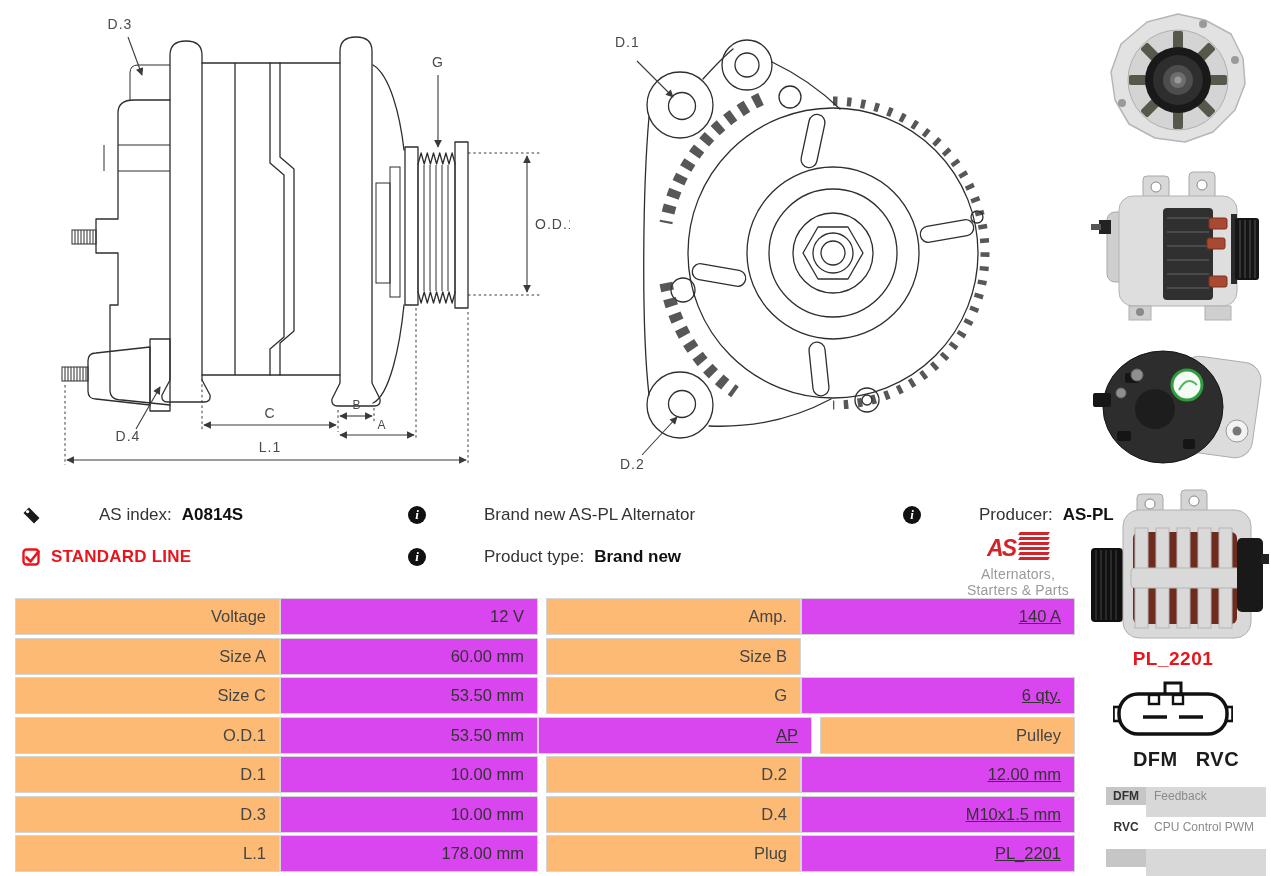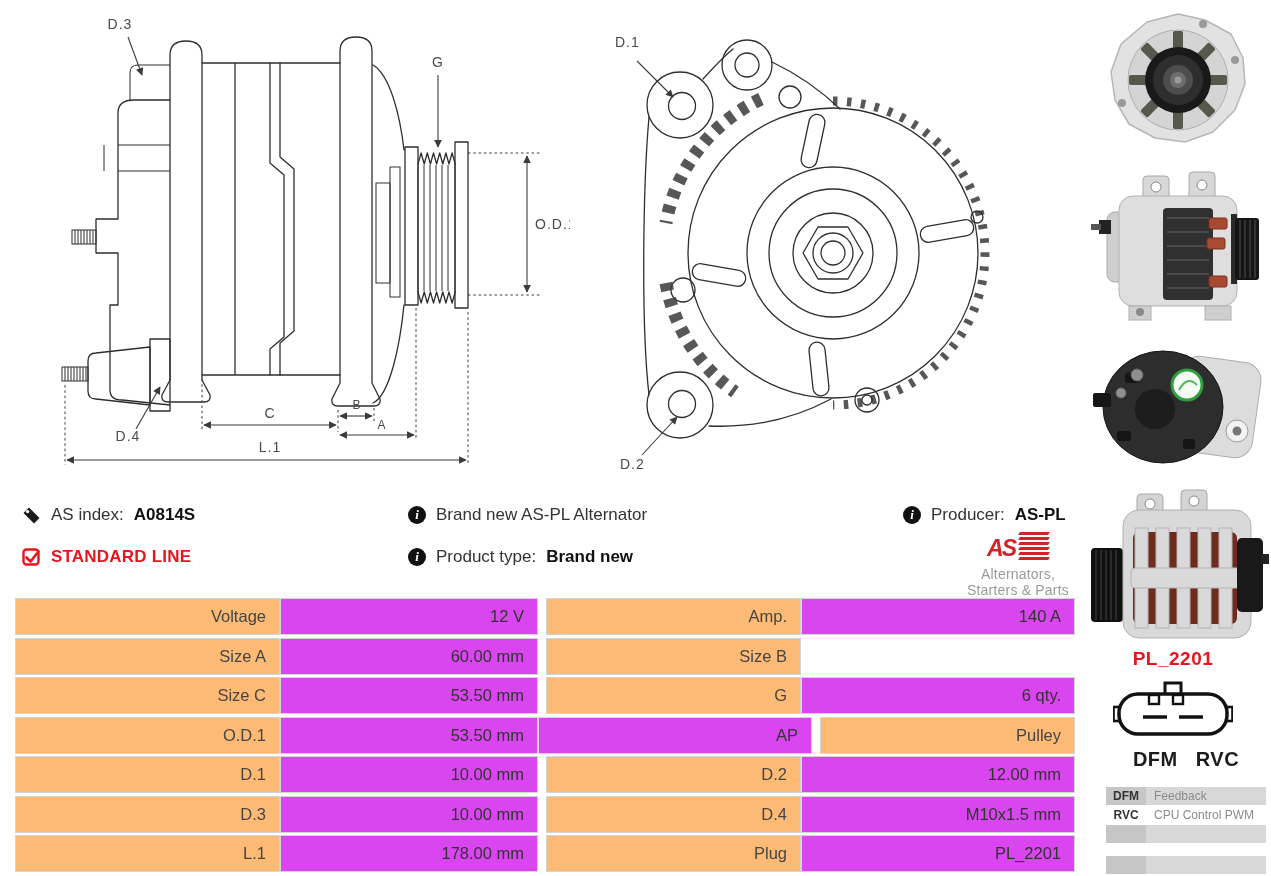--- a/index.html
+++ b/index.html
@@ -2,21 +2,21 @@
 <html><head>
 <meta charset="utf-8">
 <style>
   html,body{margin:0;padding:0;background:#fff;}
   .page{position:relative;width:1271px;height:876px;background:#ffffff;
         font-family:"Liberation Sans",sans-serif;overflow:hidden;}
   .abs{position:absolute;}
 
   
   .info-item{display:flex;align-items:center;gap:10px;font-size:17px;color:#333;white-space:nowrap;}
-  .lbl{color:#333;}
+  .lbl{color:#333;margin-left:48px;}
   .bold{font-weight:bold;color:#111;}
   .redtxt{color:#e8151d;font-weight:bold;letter-spacing:.2px;}
   .iicon{width:18px;height:18px;border-radius:50%;background:#111;color:#fff;
          font:italic bold 13px/18px "Liberation Serif",serif;text-align:center;flex:0 0 18px;}
 
   
   .aslogo{width:120px;text-align:center;}
   .aslogo .row1{display:flex;align-items:flex-end;justify-content:center;gap:4px;}
   .aslogo .as{font-style:italic;font-weight:bold;font-size:23px;line-height:30px;color:#d2232a;letter-spacing:-2px;}
   .aslogo .stripes{display:flex;flex-direction:column;gap:2px;margin-bottom:3px;}
@@ -24,30 +24,30 @@
   .aslogo .tag{font-size:14px;color:#9a9a9a;margin-top:3px;letter-spacing:.2px;}
 
   
   .spec{left:15px;top:598px;}
   .srow{display:flex;margin-bottom:2.5px;}
   .cell{height:35px;line-height:35px;font-size:16.5px;padding-right:13px;text-align:right;
         border:1px solid #d5d5d5;}
   .sl{width:250px;background:#fdba74;color:#454545;}
   .sv{width:243px;background:#d946ef;color:#333;}
   .sl2{margin-left:8px;width:240px;}
-  .sv2{width:259px;}
+  .sv2{width:259px;text-decoration:underline;}
 
   
   .plugname{left:1090px;top:648px;width:166px;text-align:center;font-size:19px;font-weight:bold;color:#e8151d;letter-spacing:.5px;}
   .pins{left:1106px;top:748px;width:160px;display:flex;justify-content:center;gap:18px;
         font-size:20px;font-weight:bold;color:#1c1c1c;letter-spacing:.5px;}
   .legend{left:1106px;top:787px;}
   .lrow{display:flex;margin-bottom:1px;}
   .labbr{width:40px;height:18px;line-height:18px;text-align:center;font-size:12px;font-weight:bold;color:#333;background:#c6c6c6;}
-  .ldesc{width:112px;height:18px;line-height:18px;font-size:12px;color:#8b8b8b;background:#d8d8d8;padding-left:8px;}
+  .ldesc{width:112px;height:30px;line-height:18px;font-size:12px;color:#8b8b8b;background:#d8d8d8;padding-left:8px;}
   .wrow .labbr,.wrow .ldesc{background:#fff;}
   .gaprow{margin-top:13px;}
 
   
   .out{stroke:#2e2e2e;stroke-width:1.3;fill:none;stroke-linejoin:round;stroke-linecap:round;}
   .thin{stroke:#2e2e2e;stroke-width:1;fill:none;}
   .dim{stroke:#3a3a3a;stroke-width:1.1;marker-start:url(#arr);marker-end:url(#arr);}
   .ldr{stroke:#3a3a3a;stroke-width:1.1;fill:none;marker-end:url(#arr);}
   .ext{stroke:#3a3a3a;stroke-width:1;stroke-dasharray:2.5 2.8;fill:none;}
   .dimlbl{font-family:"Liberation Sans",sans-serif;font-size:14px;fill:#4a4a4a;letter-spacing:1px;}

